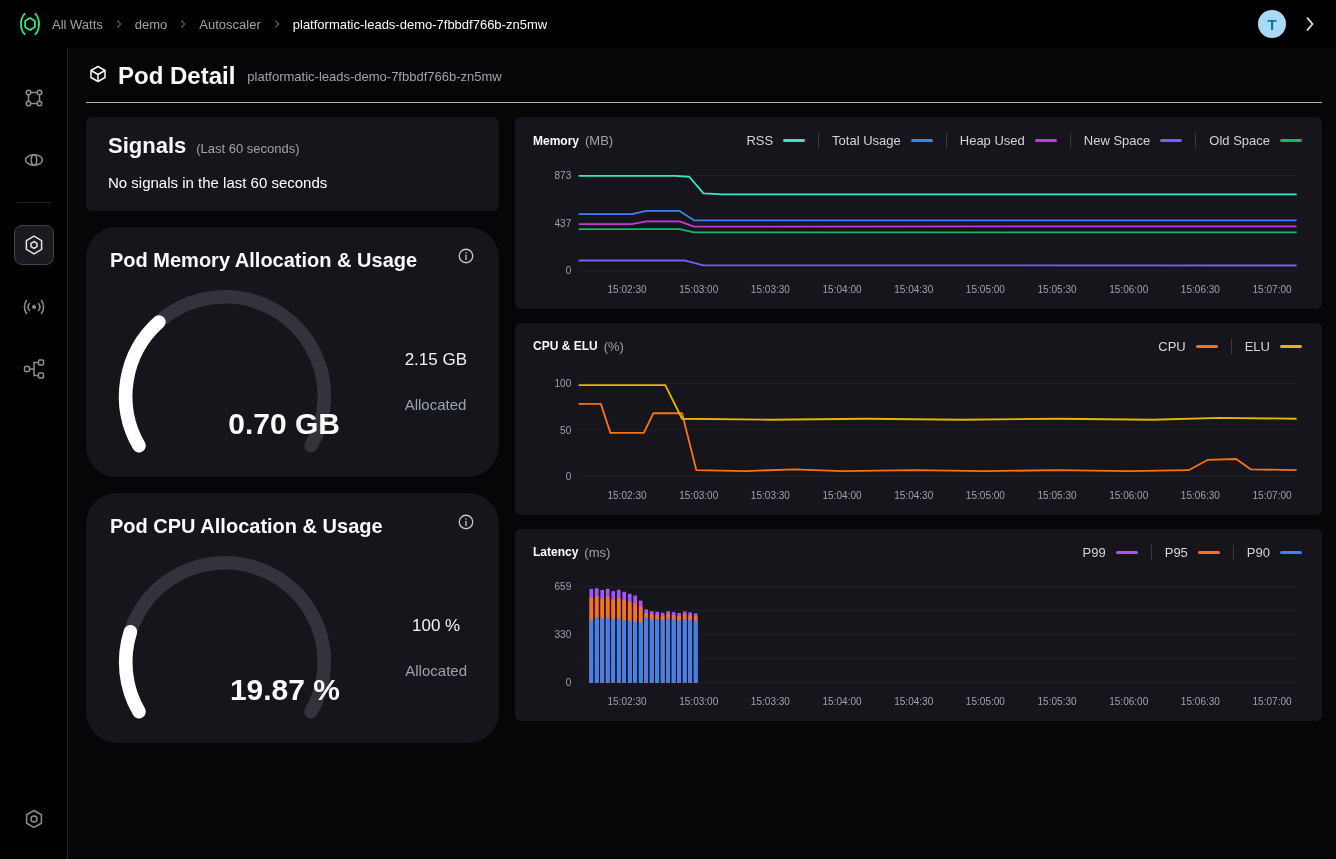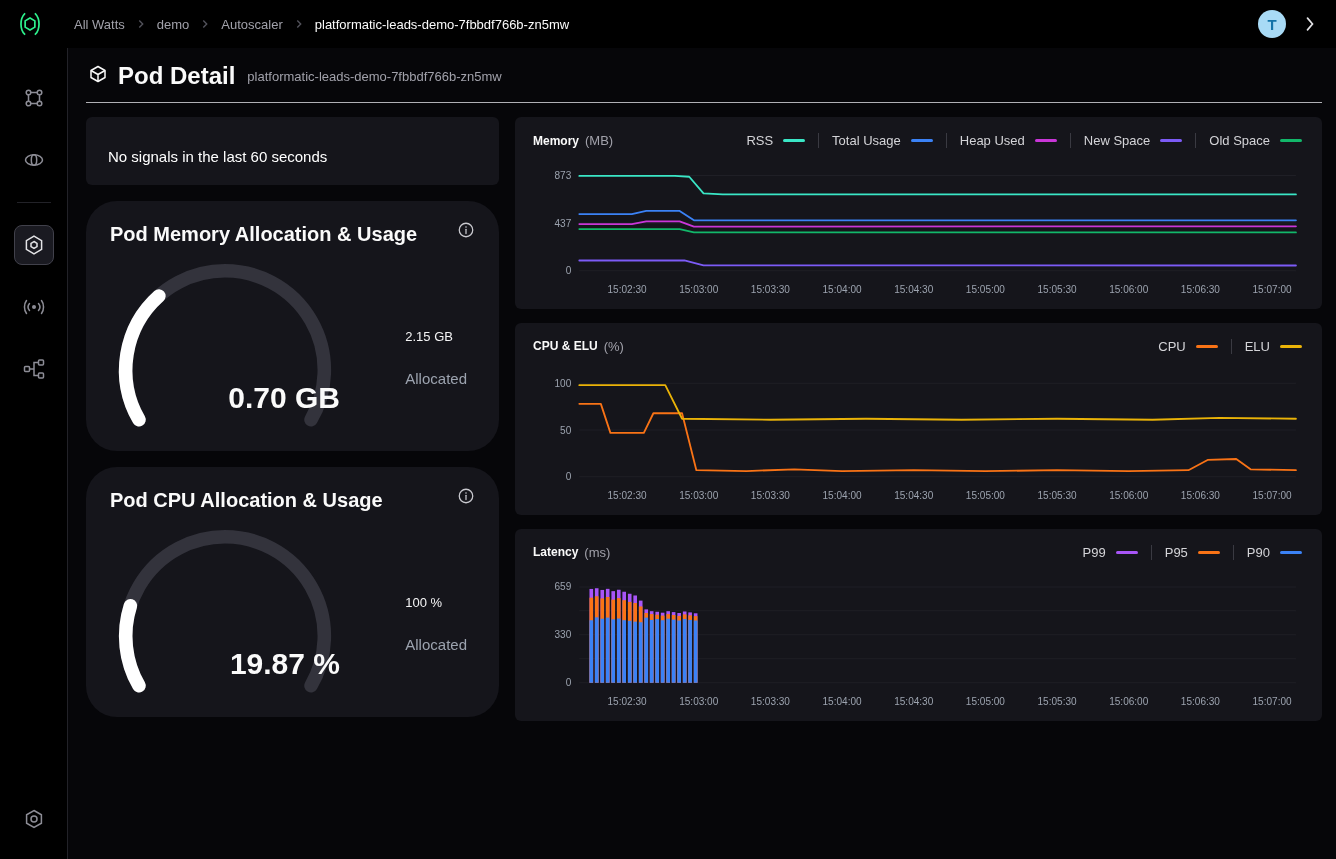--- a/index.html
+++ b/index.html
@@ -5,21 +5,21 @@
   * { box-sizing: border-box; }
   body {
     width: 1336px; height: 859px; margin: 0;
     background: #060609; color: #fafafa;
     font-family: "Liberation Sans", "DejaVu Sans", sans-serif;
     overflow: hidden;
   }
   .app { display: grid; grid-template-columns: 68px 1fr; grid-template-rows: 48px 811px; height: 859px; }
 
   
-  .topbar { grid-column: 1 / 3; background: #000; display: flex; align-items: center; padding: 0 16px; gap: 30px; }
+  .topbar { grid-column: 1 / 3; background: #000; display: flex; align-items: center; padding: 0 16px; gap: 8px; }
   .logo { display: flex; align-items: center; cursor: pointer; }
   .breadcrumb { display: flex; align-items: center; gap: 10px; font-size: 13px; color: #a1a1aa; }
   .crumb { cursor: pointer; white-space: nowrap; }
   .crumb.current { color: #fafafa; }
   .crumb-sep { display: flex; align-items: center; color: #52525b; }
   .topbar-right { margin-left: auto; display: flex; align-items: center; gap: 14px; }
   .avatar { width: 28px; height: 28px; border-radius: 50%; background: #a8daf5; color: #1273a8; font-weight: 700; font-size: 15px; display: flex; align-items: center; justify-content: center; cursor: pointer; }
   .topbar-chevron { display: flex; align-items: center; color: #e4e4e7; cursor: pointer; }
 
   
@@ -54,21 +54,21 @@
   .gauge-head { display: flex; align-items: flex-start; }
   .gauge-head h2 { margin: 0; font-size: 20px; line-height: 1.3; font-weight: 700; max-width: 310px; }
   .info-icon { margin-left: auto; color: #c9c9cf; cursor: pointer; display: flex; }
   .gauge-row { display: flex; align-items: flex-end; margin-top: 14px; }
   .gauge-wrap { position: relative; width: 230px; height: 170px; flex: 0 0 auto; }
   .gauge-svg { width: 100%; height: 100%; display: block; }
   .gauge-track { fill: none; stroke: #33333c; stroke-width: 13; stroke-linecap: round; }
   .gauge-fill { fill: none; stroke: #ffffff; stroke-width: 13; stroke-linecap: round; }
   .gauge-value { position: absolute; left: 0; right: 0; bottom: 16px; text-align: right; font-size: 30px; font-weight: 700; }
   .gauge-stats { margin: 0 8px 44px auto; display: flex; flex-direction: column; gap: 26px; }
-  .stat-value { font-size: 13px; color: #f4f4f5; }
+  .stat-value { font-size: 17px; color: #f4f4f5; text-align: center; }
   .stat-label { font-size: 15px; color: #9ca3af; }
 
   
   .chart-card { padding: 16px 18px 8px; }
   .chart-head { display: flex; align-items: center; }
   .chart-title { font-size: 12px; font-weight: 700; }
   .chart-unit { font-size: 13px; color: #a1a1aa; margin-left: 6px; }
   .legend { margin-left: auto; display: flex; align-items: flex-start; }
   .legend-item { display: flex; align-items: center; gap: 10px; padding: 0 13px; font-size: 13px; color: #d4d4d8; cursor: pointer; }
   .legend-item:last-child { padding-right: 2px; }
@@ -180,20 +180,24 @@
       <span class="page-title">Pod Detail</span>
       <span class="page-subtitle">platformatic-leads-demo-7fbbdf766b-zn5mw</span>
     </div>
     <hr class="header-divider">
 
     <div class="content-grid">
 
       <div class="col-left">
 
         <section class="card signals-card">
+          <div class="signals-head">
+            <span class="signals-title">Signals</span>
+            <span class="signals-sub">(Last 60 seconds)</span>
+          </div>
           <div class="signals-empty">No signals in the last 60 seconds</div>
         </section>
 
         <section class="card gauge-card">
           <div class="gauge-head">
             <h2>Pod Memory Allocation &amp; Usage</h2>
             <span class="info-icon">
               <svg width="18" height="18" viewBox="0 0 20 20" fill="none" stroke="currentColor" stroke-width="1.4">
                 <circle cx="10" cy="10" r="7.5"></circle>
                 <path d="M10 9.3 V14" stroke-linecap="round"></path>

